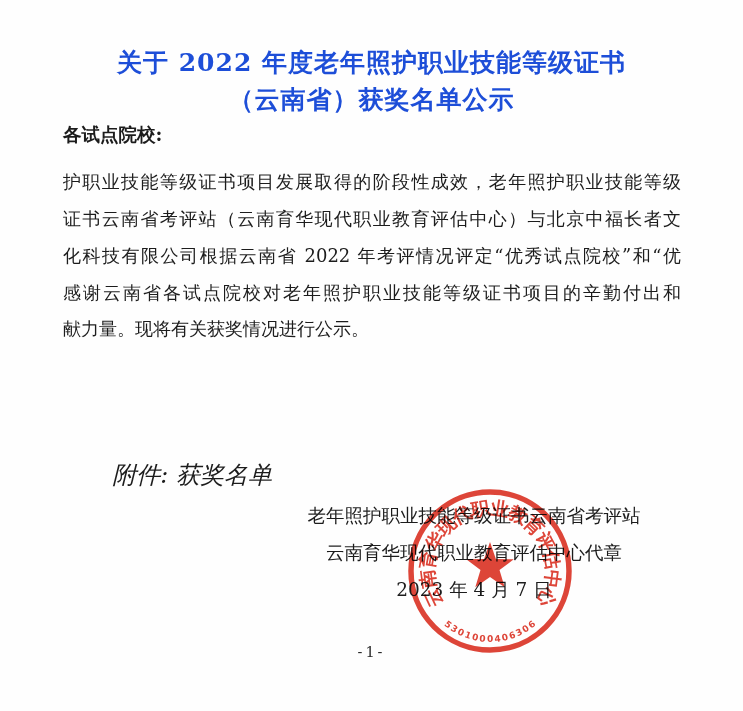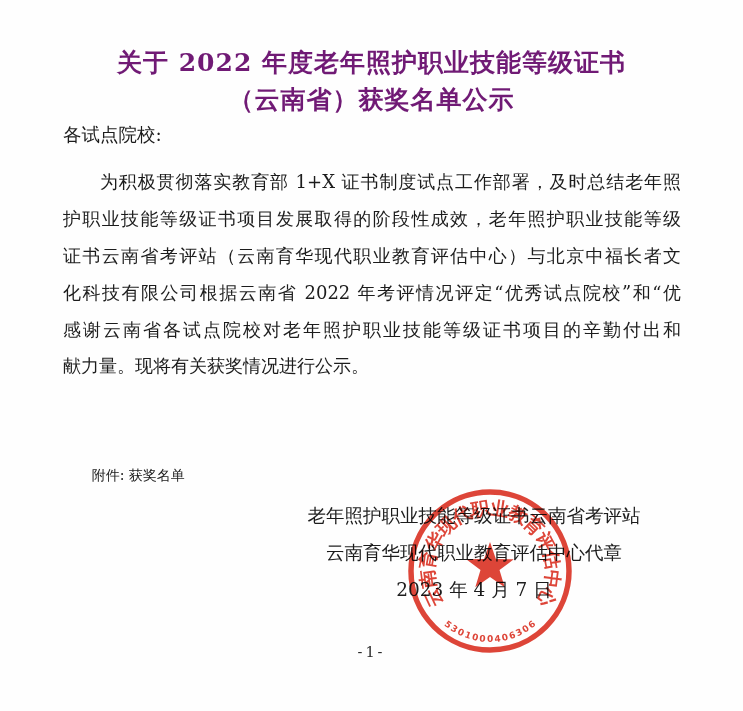--- a/index.html
+++ b/index.html
@@ -7,39 +7,39 @@
     position:relative;
     width:743px;height:711px;
     background:#fefefe;
     overflow:hidden;
     font-family:"DejaVu Serif","Liberation Serif",serif;
     color:#1c1c1c;
   }
   .doc-title{
     position:absolute;top:44px;left:0;width:743px;
     text-align:center;font-weight:700;font-size:25px;line-height:37px;
-    letter-spacing:1px;color:#701a75;
+    letter-spacing:1px;color:#1d4ed8;
   }
   .salutation{
     position:absolute;top:121px;left:63px;width:618px;
-    font-size:18.5px;line-height:28px;
+    font-size:18.5px;line-height:28px;font-weight:bold;
   }
   .body-text{
     position:absolute;top:163px;left:63px;width:618px;
     font-size:18px;
   }
   .body-line{
     height:37px;line-height:37px;white-space:nowrap;
     text-align:justify;text-align-last:justify;overflow:hidden;
   }
   .body-line.first{text-indent:2.05em;}
   .body-line.last{text-align-last:left;white-space:normal;font-family:Liberation Serif, serif;}
   .attachment{
     position:absolute;top:461px;left:63px;width:618px;
-    font-size:14px;line-height:28px;text-indent:2.05em;
+    font-size:24px;line-height:28px;text-indent:2.05em;font-style:italic;
   }
   .signature{
     position:absolute;top:497px;left:298px;width:352px;
     text-align:center;font-size:18.5px;line-height:37px;
     z-index:1;
   }
   .page-number{
     position:absolute;top:644px;left:0;width:743px;
     text-align:center;font-size:14.5px;letter-spacing:3px;color:#2a2a2a;
   }
@@ -65,21 +65,20 @@
 <div class="page">
 
   <div class="doc-title">
     <div>关于 2022 年度老年照护职业技能等级证书</div>
     <div>（云南省）获奖名单公示</div>
   </div>
 
   <div class="salutation">各试点院校:</div>
 
   <div class="body-text">
-    <div class="body-line first">为积极贯彻落实教育部 1+X 证书制度试点工作部署，及时总结老年照</div>
     <div class="body-line">护职业技能等级证书项目发展取得的阶段性成效，老年照护职业技能等级</div>
     <div class="body-line">证书云南省考评站（云南育华现代职业教育评估中心）与北京中福长者文</div>
     <div class="body-line">化科技有限公司根据云南省 2022 年考评情况评定“优秀试点院校”和“优</div>
     <div class="body-line">感谢云南省各试点院校对老年照护职业技能等级证书项目的辛勤付出和</div>
     <div class="body-line last">献力量。现将有关获奖情况进行公示。</div>
   </div>
 
   <div class="attachment">附件: 获奖名单</div>
 
   <div class="signature">

